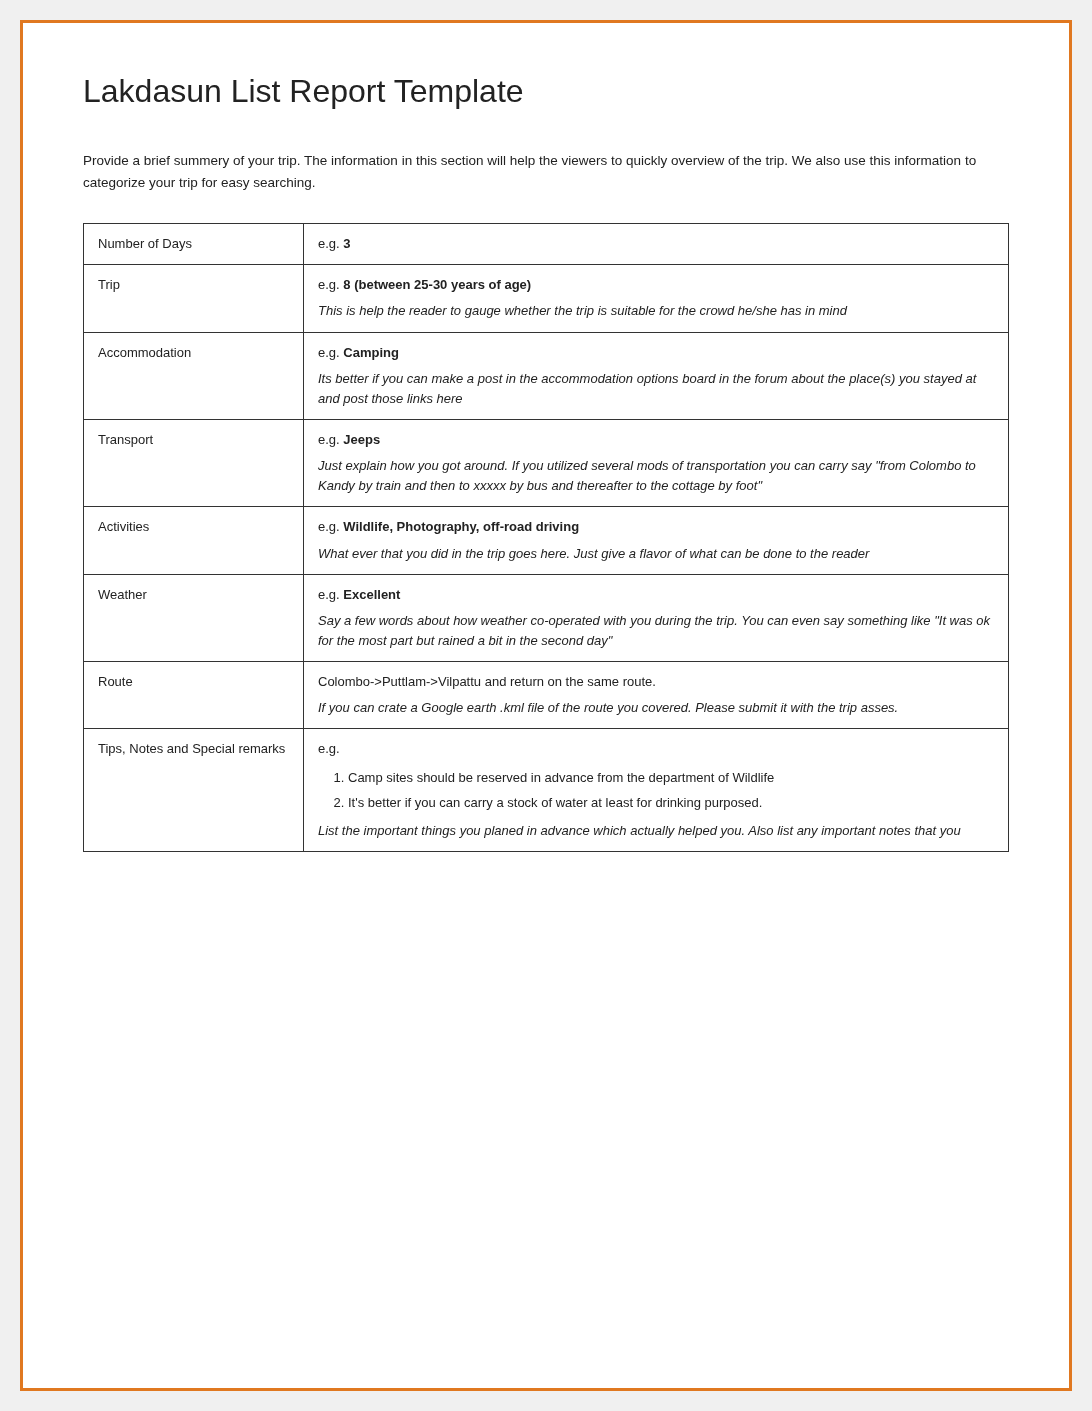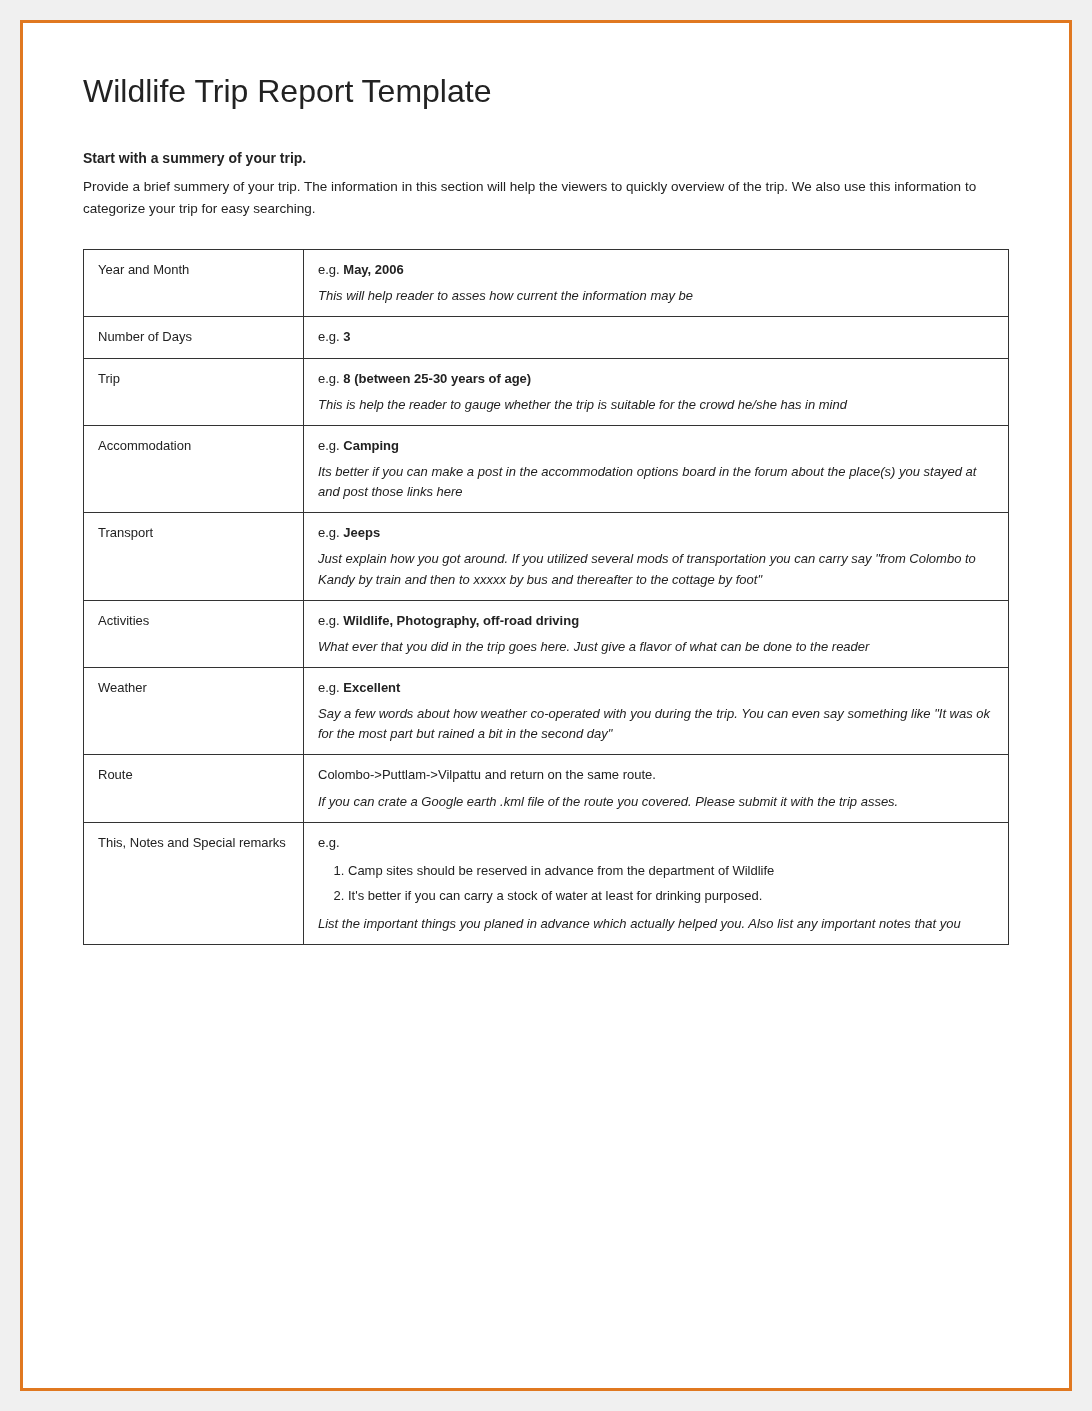--- a/index.html
+++ b/index.html
@@ -94,36 +94,28 @@
 
     .cell-italic-block {
       font-style: italic;
       margin-top: 6px;
     }
   </style>
 </head>
 <body>
 
 <div class="page">
-  <h1 class="page-title">Wildlife Trip Report Template</h1>
+  <h1 class="page-title">Lakdasun List Report Template</h1>
 
-  <p class="section-heading">Start with a summery of your trip.</p>
 
   <p class="intro-text">Provide a brief summery of your trip. The information in this section will help the viewers to quickly overview of the trip. We also use this information to categorize your trip for easy searching.</p>
 
   <table>
     <tbody>
 
-      <tr>
-        <td class="label-col">Year and Month</td>
-        <td class="content-col">
-          <div class="cell-content-block">e.g. <span class="bold">May, 2006</span></div>
-          <div class="cell-italic-block"><em>This will help reader to asses how current the information may be</em></div>
-        </td>
-      </tr>
 
       <tr>
         <td class="label-col">Number of Days</td>
         <td class="content-col">
           e.g. <span class="bold">3</span>
         </td>
       </tr>
 
       <tr>
         <td class="label-col">Trip</td>
@@ -167,21 +159,21 @@
 
       <tr>
         <td class="label-col">Route</td>
         <td class="content-col">
           <div class="cell-content-block">Colombo-&gt;Puttlam-&gt;Vilpattu and return on the same route.</div>
           <div class="cell-italic-block"><em>If you can crate a Google earth .kml file of the route you covered. Please submit it with the trip asses.</em></div>
         </td>
       </tr>
 
       <tr>
-        <td class="label-col">This, Notes and Special remarks</td>
+        <td class="label-col">Tips, Notes and Special remarks</td>
         <td class="content-col">
           <div class="cell-content-block">e.g.</div>
           <ol class="numbered-list">
             <li>Camp sites should be reserved in advance from the department of Wildlife</li>
             <li>It's better if you can carry a stock of water at least for drinking purposed.</li>
           </ol>
           <div class="cell-italic-block"><em>List the important things you planed in advance which actually helped you. Also list any important notes that you</em></div>
         </td>
       </tr>
 

